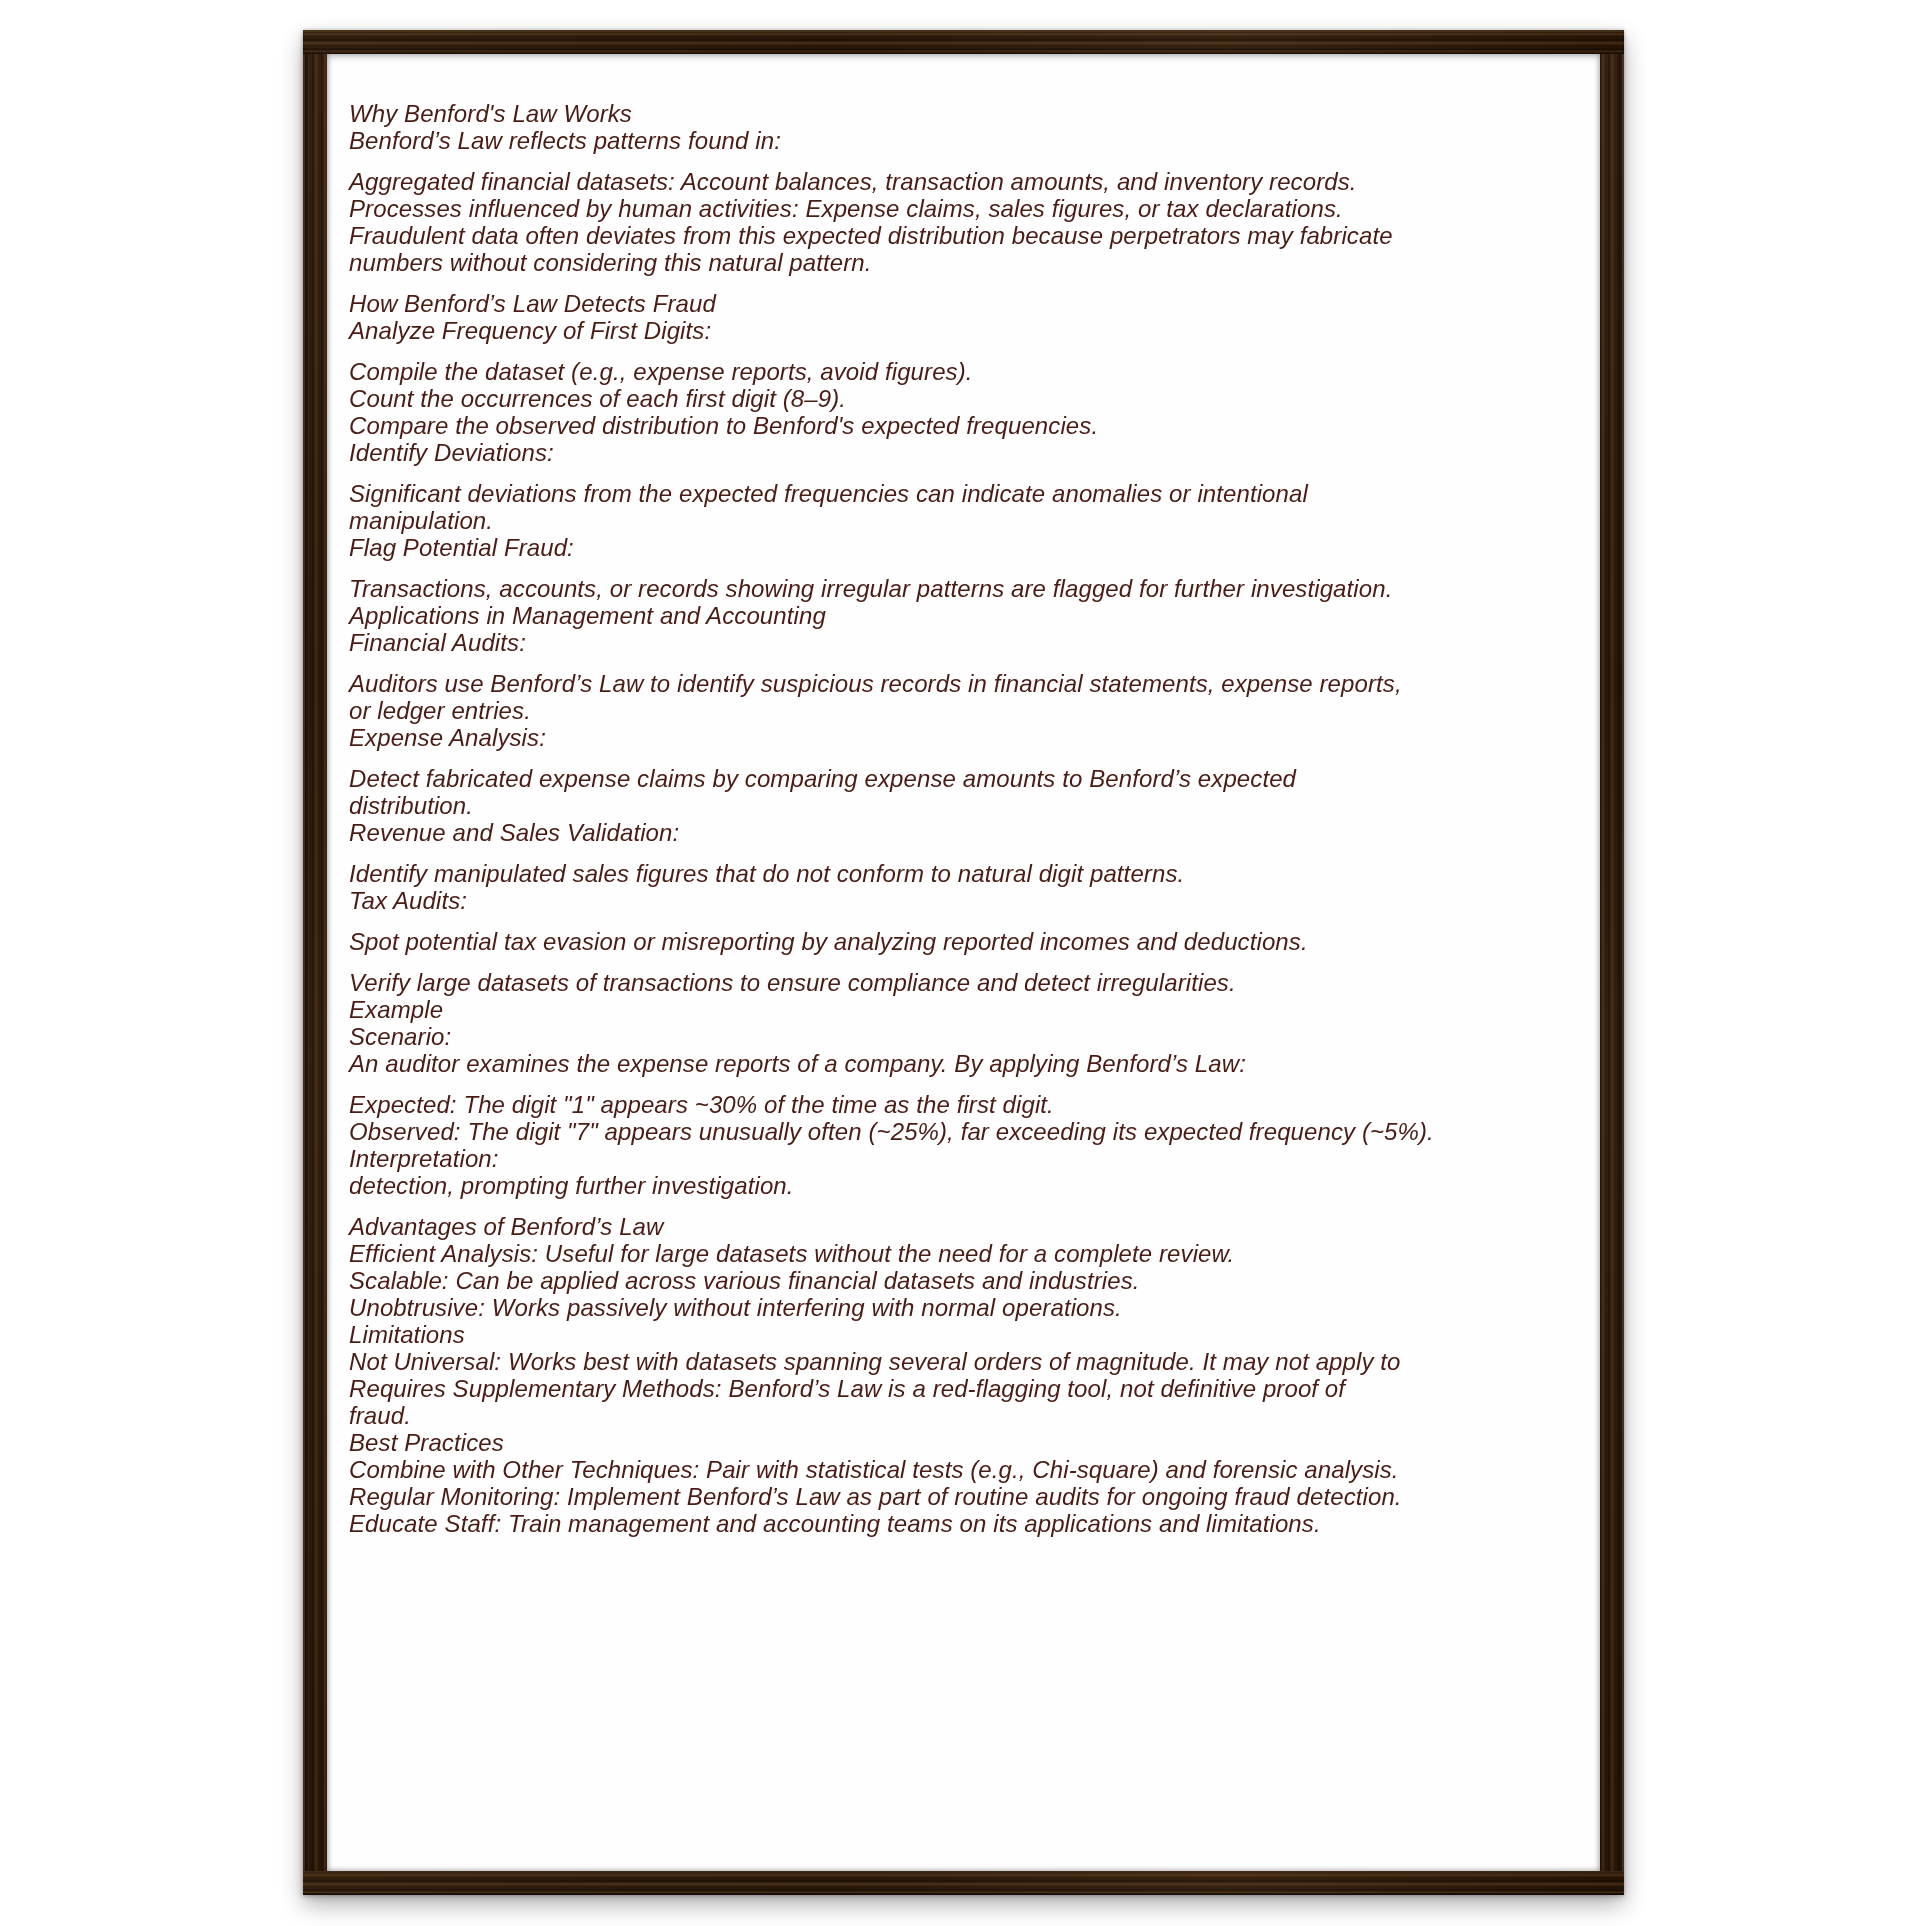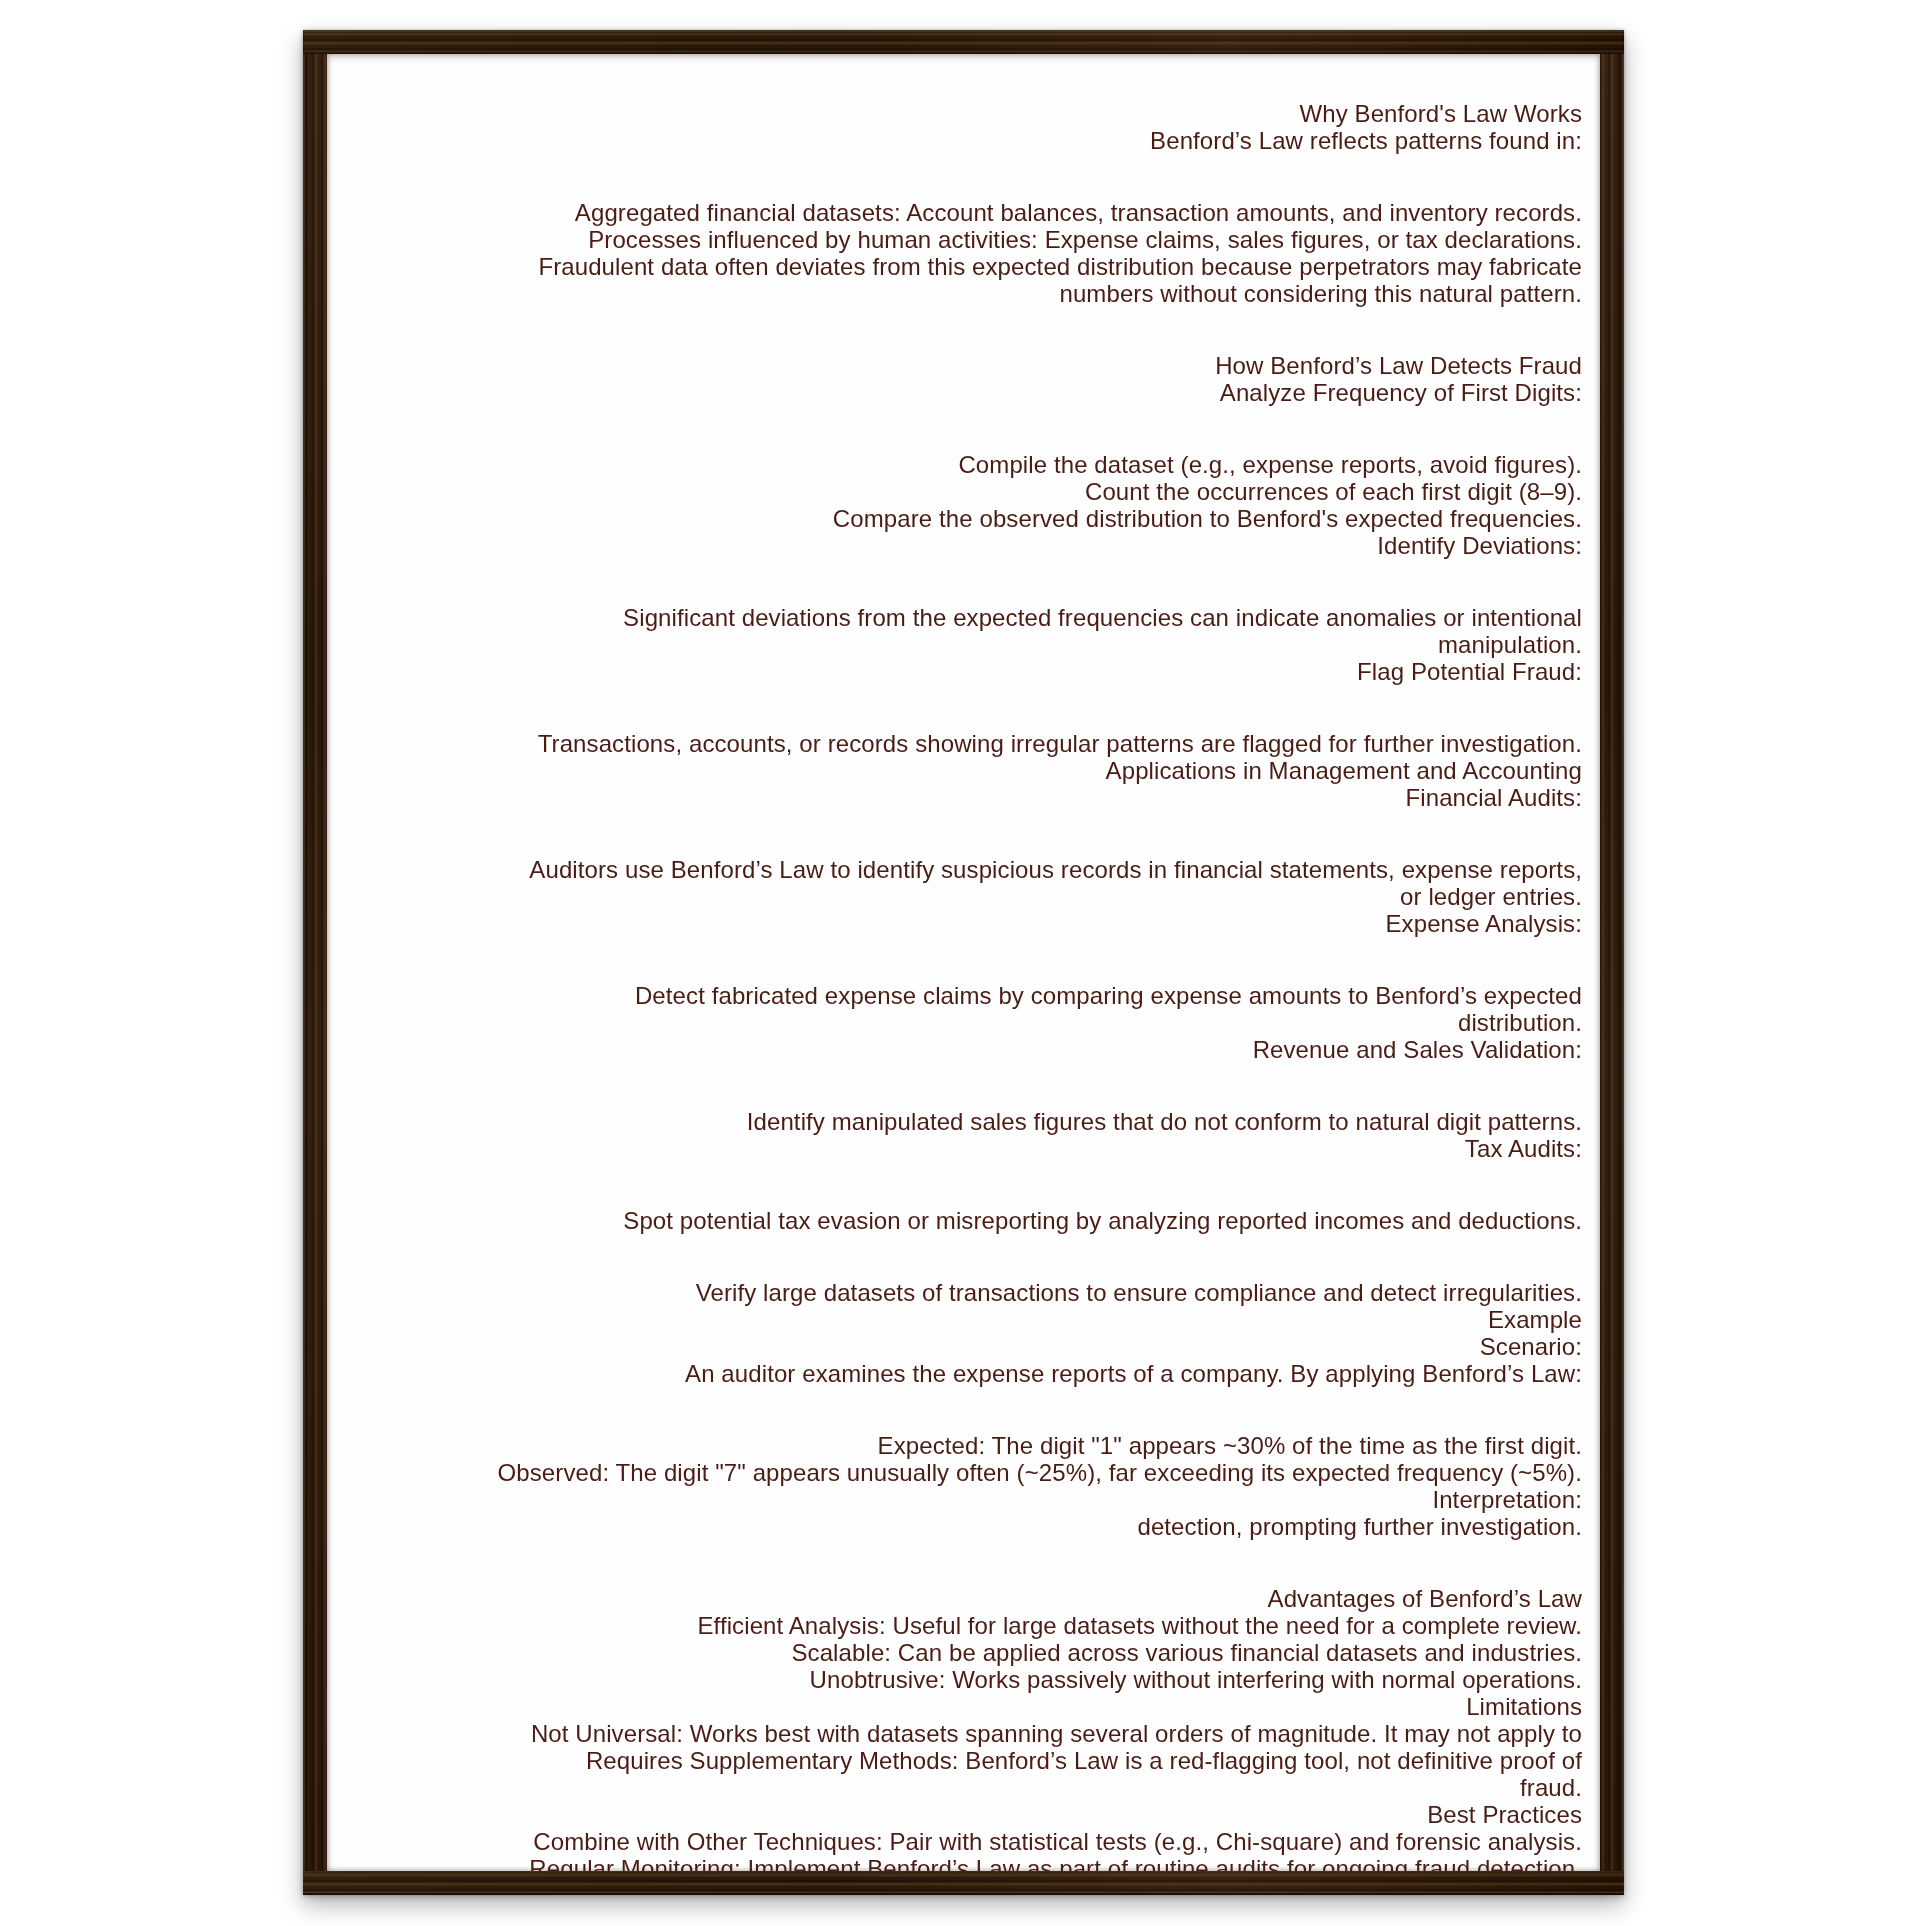--- a/index.html
+++ b/index.html
@@ -58,29 +58,30 @@
       inset 0 3px 7px rgba(0,0,0,0.20),
       inset 0 -2px 5px rgba(0,0,0,0.12),
       inset 2px 0 5px rgba(0,0,0,0.10),
       inset -2px 0 5px rgba(0,0,0,0.10);
     z-index: 2;
     overflow: hidden;
   }
   .poster-text {
     position: absolute;
     left: 22px; right: 18px; top: 46px;
-    text-align: right;
+    text-align: left;
     font-size: 24px;
     line-height: 27px;
     font-weight: 400;
     color: #4a1c14;
     letter-spacing: 0.1px;
+    font-style: italic;
   }
   .block { margin: 0; }
-  .block + .block { margin-top: 45px; }
+  .block + .block { margin-top: 14px; }
   .line { white-space: nowrap; }
 </style>
 </head>
 <body>
 
 <div class="canvas">
   <div class="frame">
     <div class="poster">
       <div class="poster-text">
           <div class="block">

